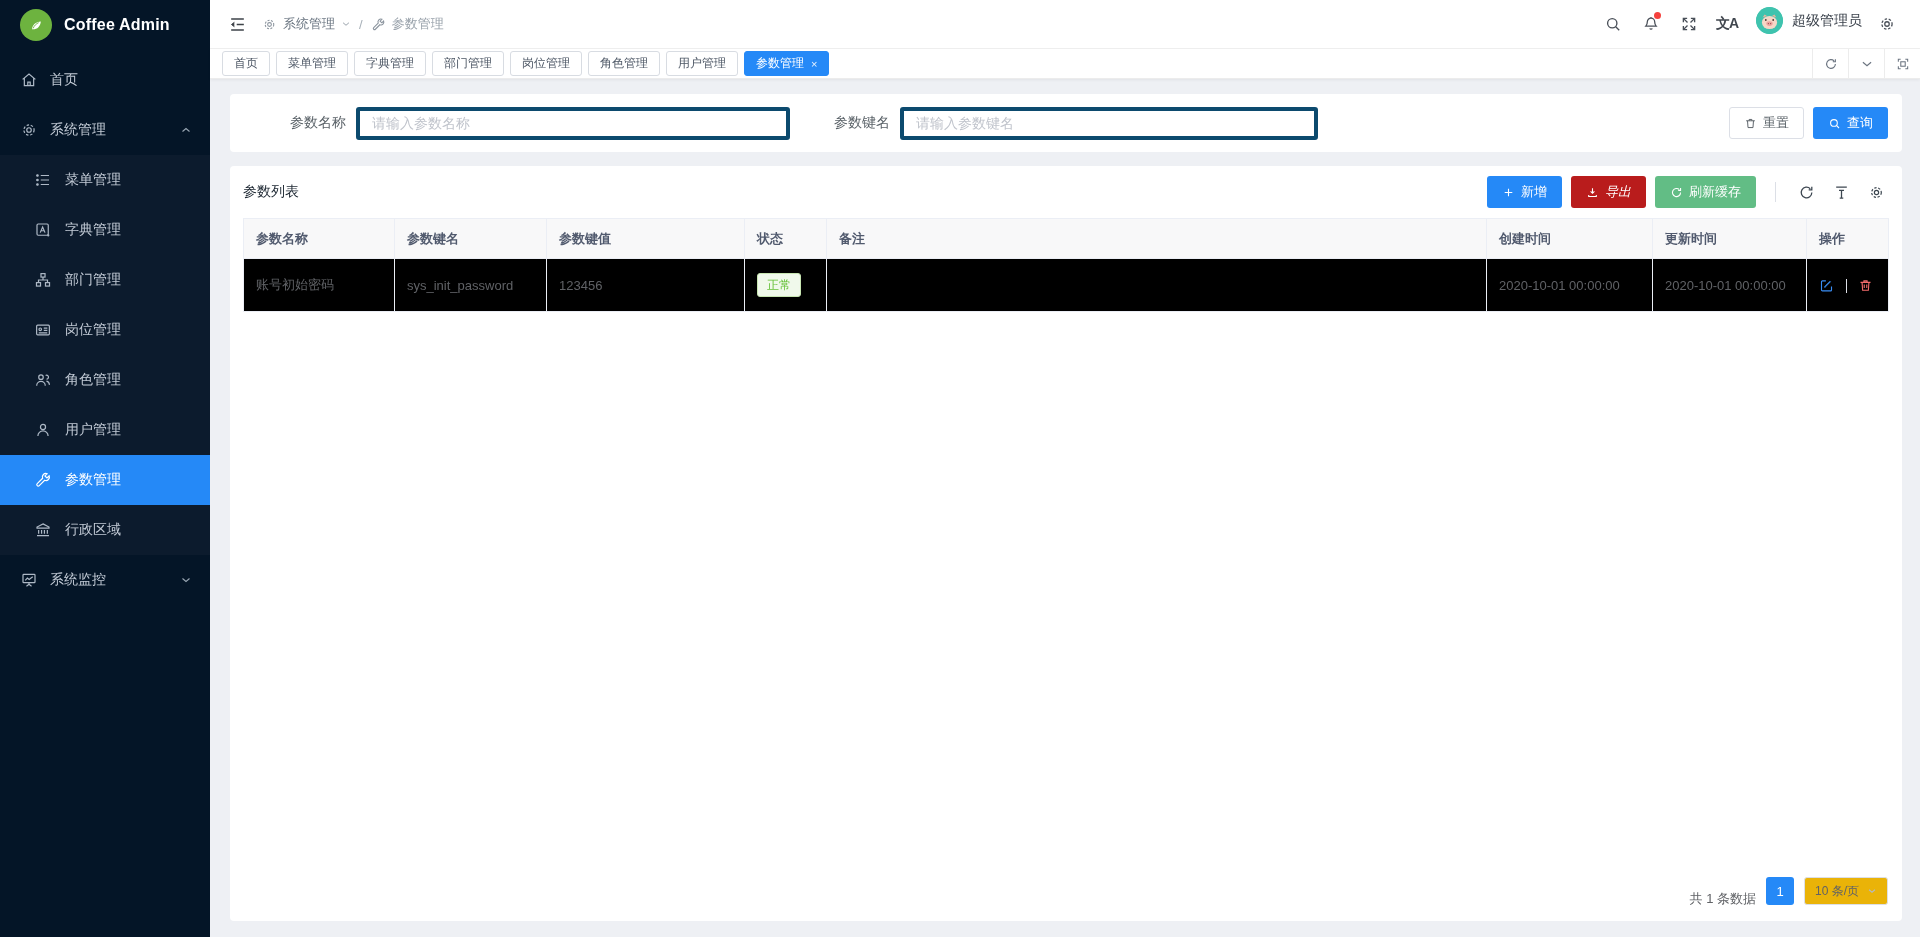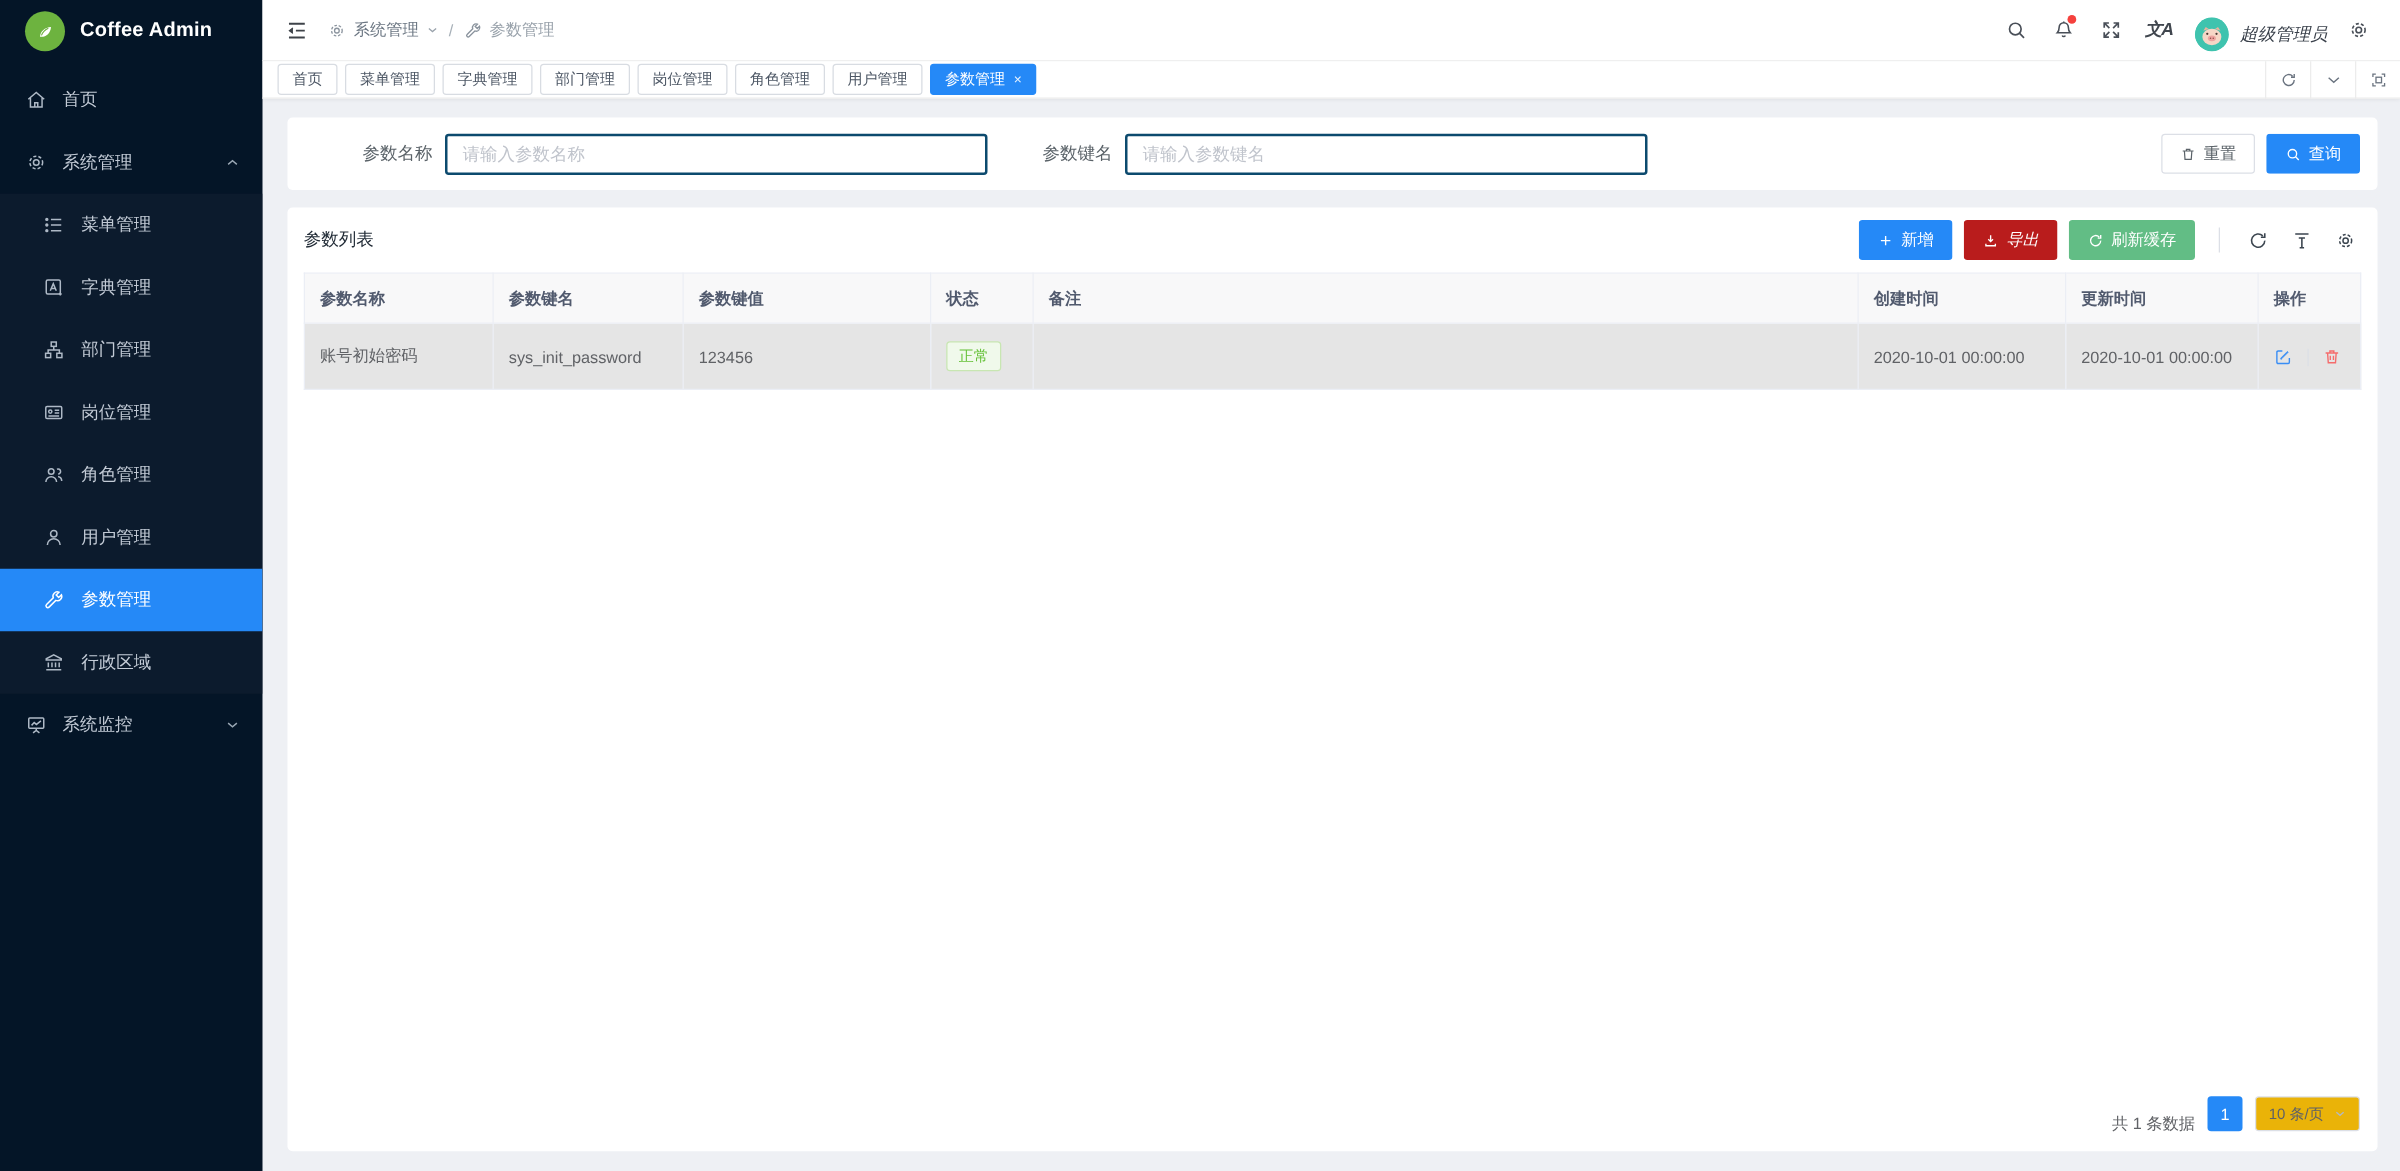--- a/index.html
+++ b/index.html
@@ -31,21 +31,21 @@
   .main { flex:1; display:flex; flex-direction:column; height:937px; min-width:0; }
 
   
   .topbar { height:49px; background:#fff; display:flex; align-items:center; padding:0 16px 0 12px; border-bottom:1px solid #f0f0f0; flex:none; }
   .fold-btn { width:30px; height:30px; display:flex; align-items:center; justify-content:center; color:#3e4349; cursor:pointer; }
   .crumb { display:flex; align-items:center; margin-left:10px; color:#6b7682; font-size:13px; gap:6px; }
   .crumb .c-icon { width:15px; height:15px; color:#8b949e; }
   .crumb .c-sep { color:#a7b0b8; margin:0 2px; }
   .crumb .c-last { color:#99a2ab; }
   .crumb .dd { width:10px; height:10px; color:#9aa3ac; }
-  .topbar-right { margin-left:auto; display:flex; align-items:flex-end; gap:4px;font-style:italic; }
+  .topbar-right { margin-left:auto; display:flex; align-items:flex-start; gap:4px; }
   .tb-icon { width:34px; height:34px; display:flex; align-items:center; justify-content:center; color:#494f58; cursor:pointer; position:relative; }
   .tb-icon svg { width:18px; height:18px; }
   .badge-dot { position:absolute; top:5px; right:7px; width:7px; height:7px; border-radius:50%; background:#f5413d; }
   .translate-glyph { font-size:14px; font-weight:bold; color:#40464e; letter-spacing:-1px; }
   .user-chip { display:flex; align-items:center; gap:9px; margin:0 4px 0 8px; cursor:pointer; }
   .avatar { width:27px; height:27px; border-radius:50%; background:#3fc3ae; overflow:hidden; flex:none; }
   .user-name { font-size:14px; color:#3a414b; }
 
   
   .tabbar { height:30px; background:#fff; display:flex; align-items:center; padding-left:12px; border-bottom:1px solid #ececec; box-shadow:0 1px 3px rgba(0,0,0,.06); flex:none; position:relative; z-index:2; }
@@ -57,21 +57,21 @@
   .tab-tool svg { width:14px; height:14px; }
 
   
   .content { flex:1; padding:15px 18px 16px 20px; display:flex; flex-direction:column; min-height:0; }
   .card { background:#fff; border-radius:4px; }
 
   .search-card { height:58px; display:flex; align-items:center; padding:0 14px; flex:none; }
   .f-label { font-size:14px; color:#5a6268; flex:none; }
   .f-label.first { margin-left:46px; }
   .f-label.second { margin-left:44px; }
-  .f-input { height:33px; border:2px solid #0c4a6e; border-radius:3px; padding:0 12px; font-size:14px; color:#606266; margin-left:10px; outline:none; font-family:inherit; }
+  .f-input { height:33px; border:4px solid #0c4a6e; border-radius:3px; padding:0 12px; font-size:14px; color:#606266; margin-left:10px; outline:none; font-family:inherit; }
   .f-input::placeholder { color:#c0c4cc; }
   .f-input.w1 { width:434px; }
   .f-input.w2 { width:418px; }
   .btns { margin-left:auto; display:flex; gap:9px; }
   .btn { height:32px; border-radius:3px; display:inline-flex; align-items:center; justify-content:center; font-size:13px; cursor:pointer; border:1px solid transparent; padding:0 14px; gap:6px; white-space:nowrap; }
   .btn svg { width:13px; height:13px; }
   .btn-plain { background:#fff; border-color:#dcdfe6; color:#5a6268; }
   .btn-primary { background:#2589f7; color:#fff; }
   .btn-warning { background:#b91c1c; color:#fff;font-style:italic; }
   .btn-success { background:#62bd85; color:#fff; }
@@ -80,21 +80,21 @@
   .card-head { height:52px; display:flex; align-items:center; flex:none; }
   .card-title { font-size:14px; color:#212b36; }
   .head-actions { margin-left:auto; display:flex; align-items:center; gap:9px; }
   .tool-sep { width:1px; height:20px; background:#dcdfe6; margin:0 8px 0 10px; }
   .tool-icon { width:26px; height:26px; display:flex; align-items:center; justify-content:center; color:#3c4650; cursor:pointer; }
   .tool-icon svg { width:17px; height:17px; }
 
   table.grid { width:100%; border-collapse:collapse; table-layout:fixed; flex:none; }
   .grid th, .grid td { border:1px solid #ebeef5; font-size:13px; padding:0 12px; }
   .grid th { height:40px; background:#f8f8f9; color:#515a6e; font-weight:bold; text-align:left; }
-  .grid td { height:53px; color:#606266; background:#e5e5e5; }
+  .grid td { height:53px; color:#606266; background:#000000; }
   .grid th.c, .grid td.c { text-align:left; }
   .tag-success { display:inline-block; padding:2px 9px; font-size:12px; color:#67c23a; background:#f0f9eb; border:1px solid #c8e6b2; border-radius:3px; line-height:18px; }
   .op-cell { white-space:nowrap; }
   .op-icon { display:inline-flex; vertical-align:middle; cursor:pointer; }
   .op-icon svg { width:15px; height:15px; }
   .op-edit { color:#3a8ef5; }
   .op-del { color:#f56c6c; }
   .op-sep { display:inline-block; width:1px; height:14px; background:#dcdfe6; margin:0 8px; vertical-align:middle; }
 
   .pagination { position:absolute; right:14px; bottom:13px; display:flex; align-items:center; gap:10px; }

